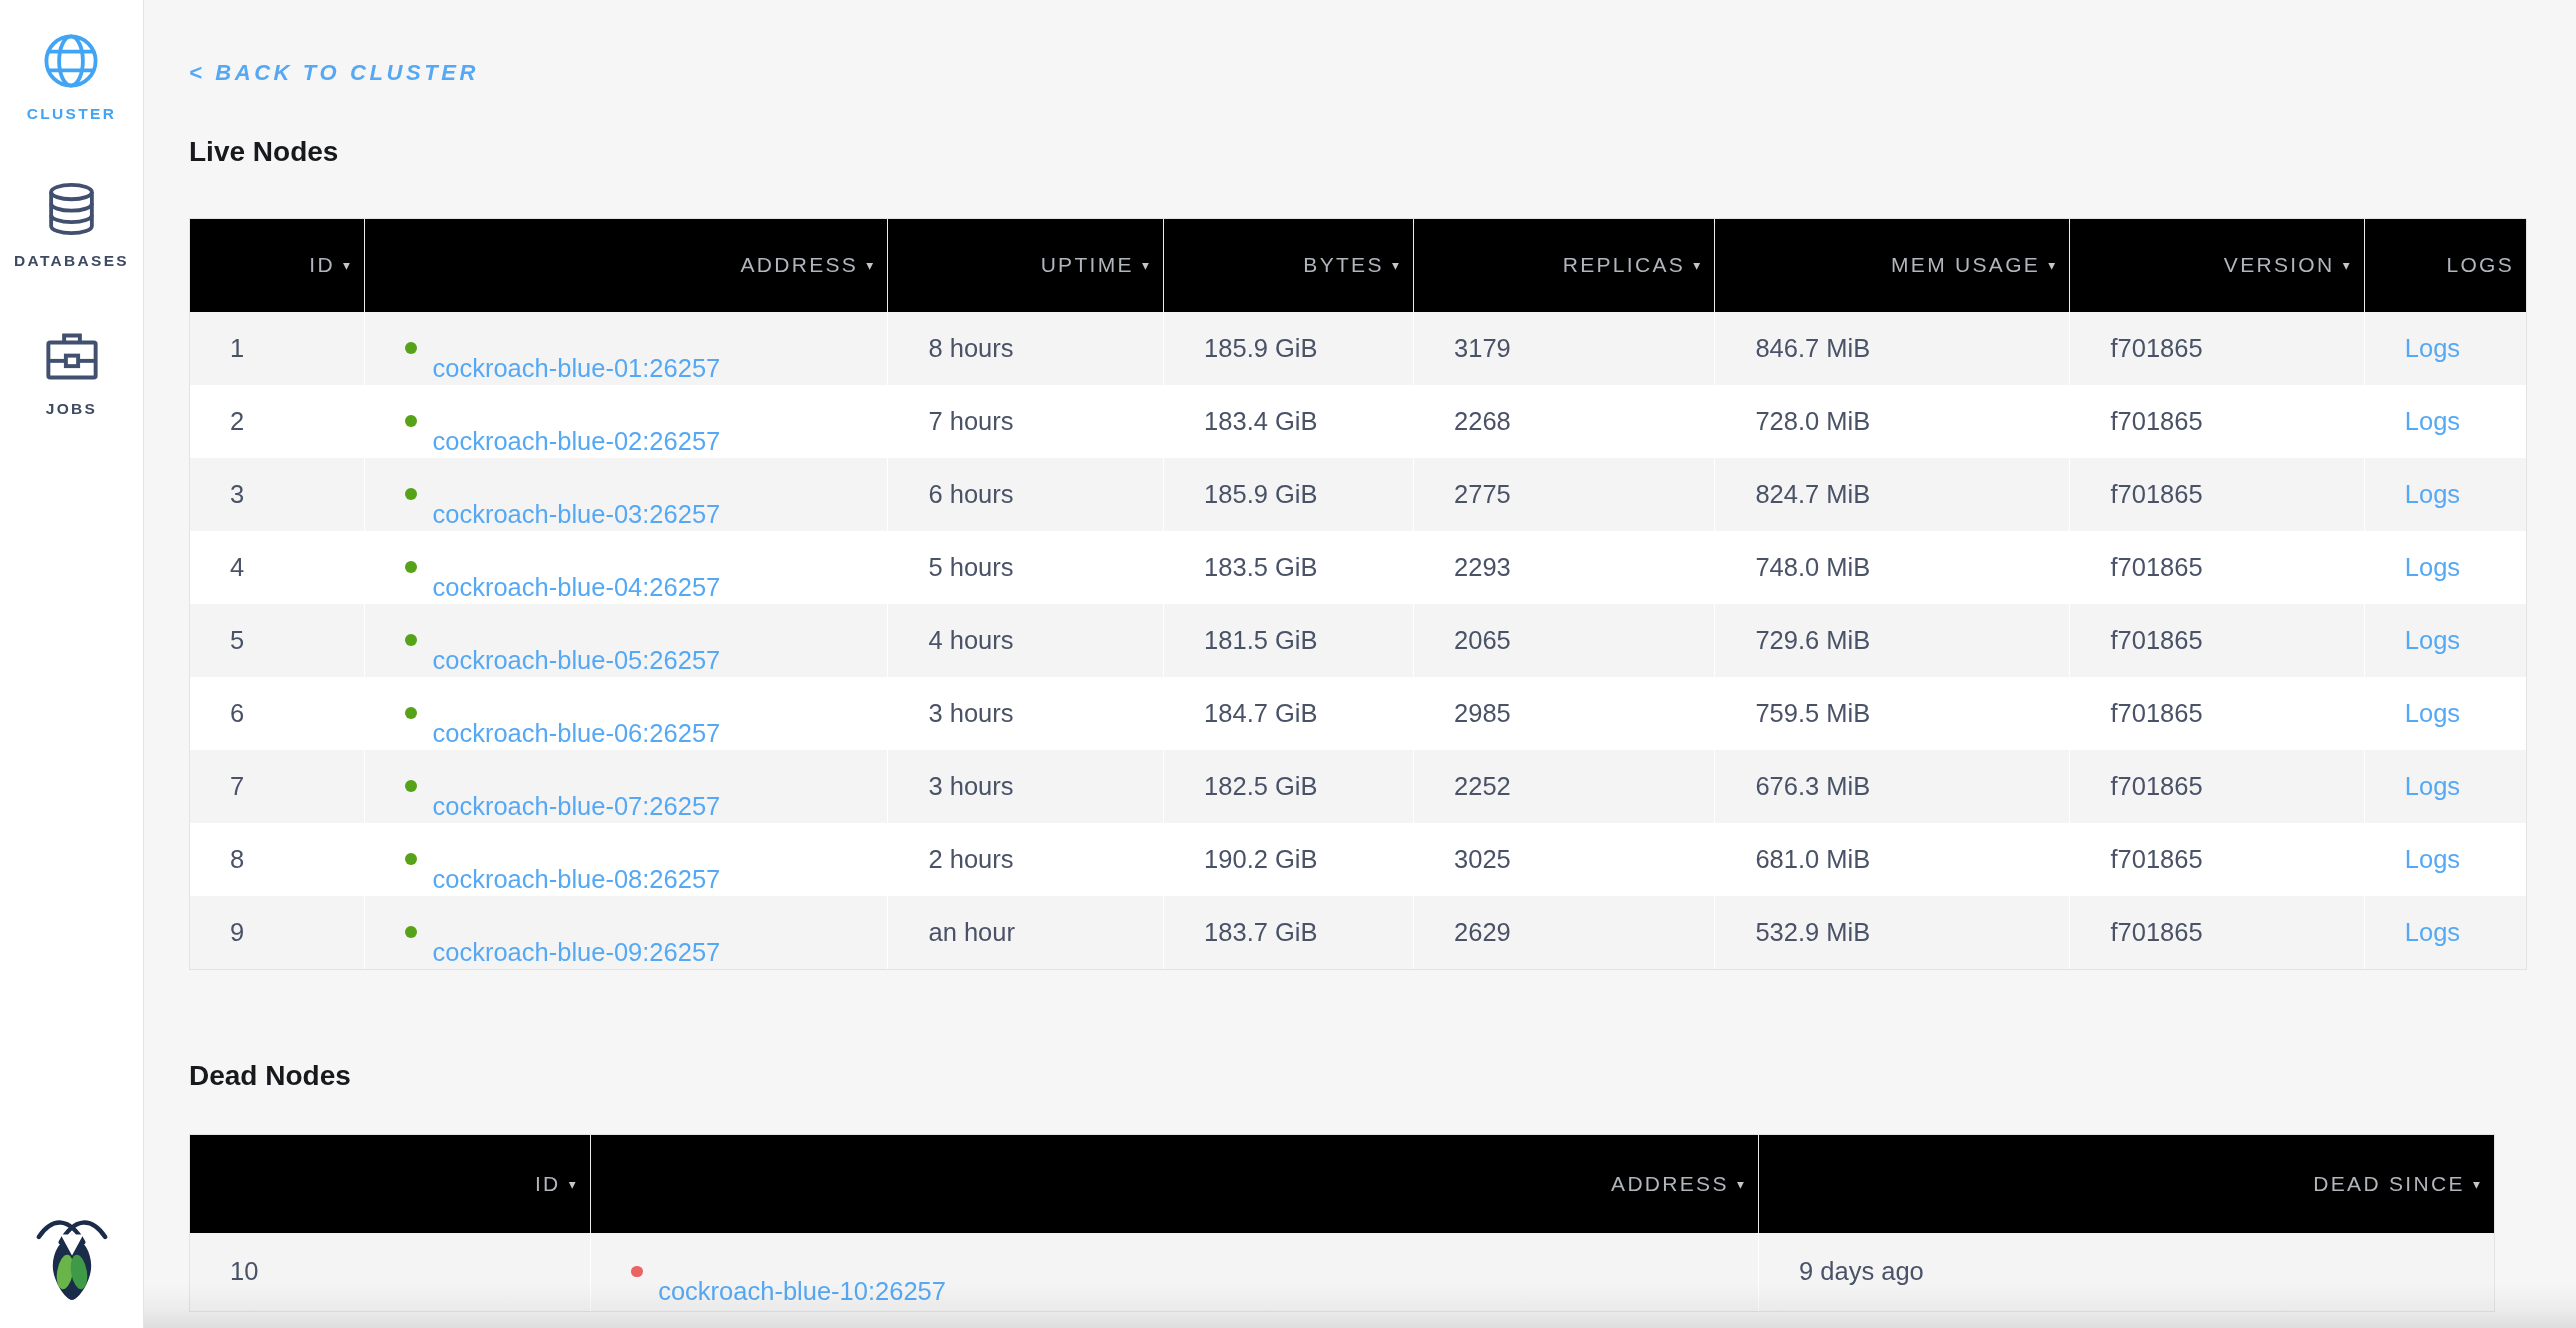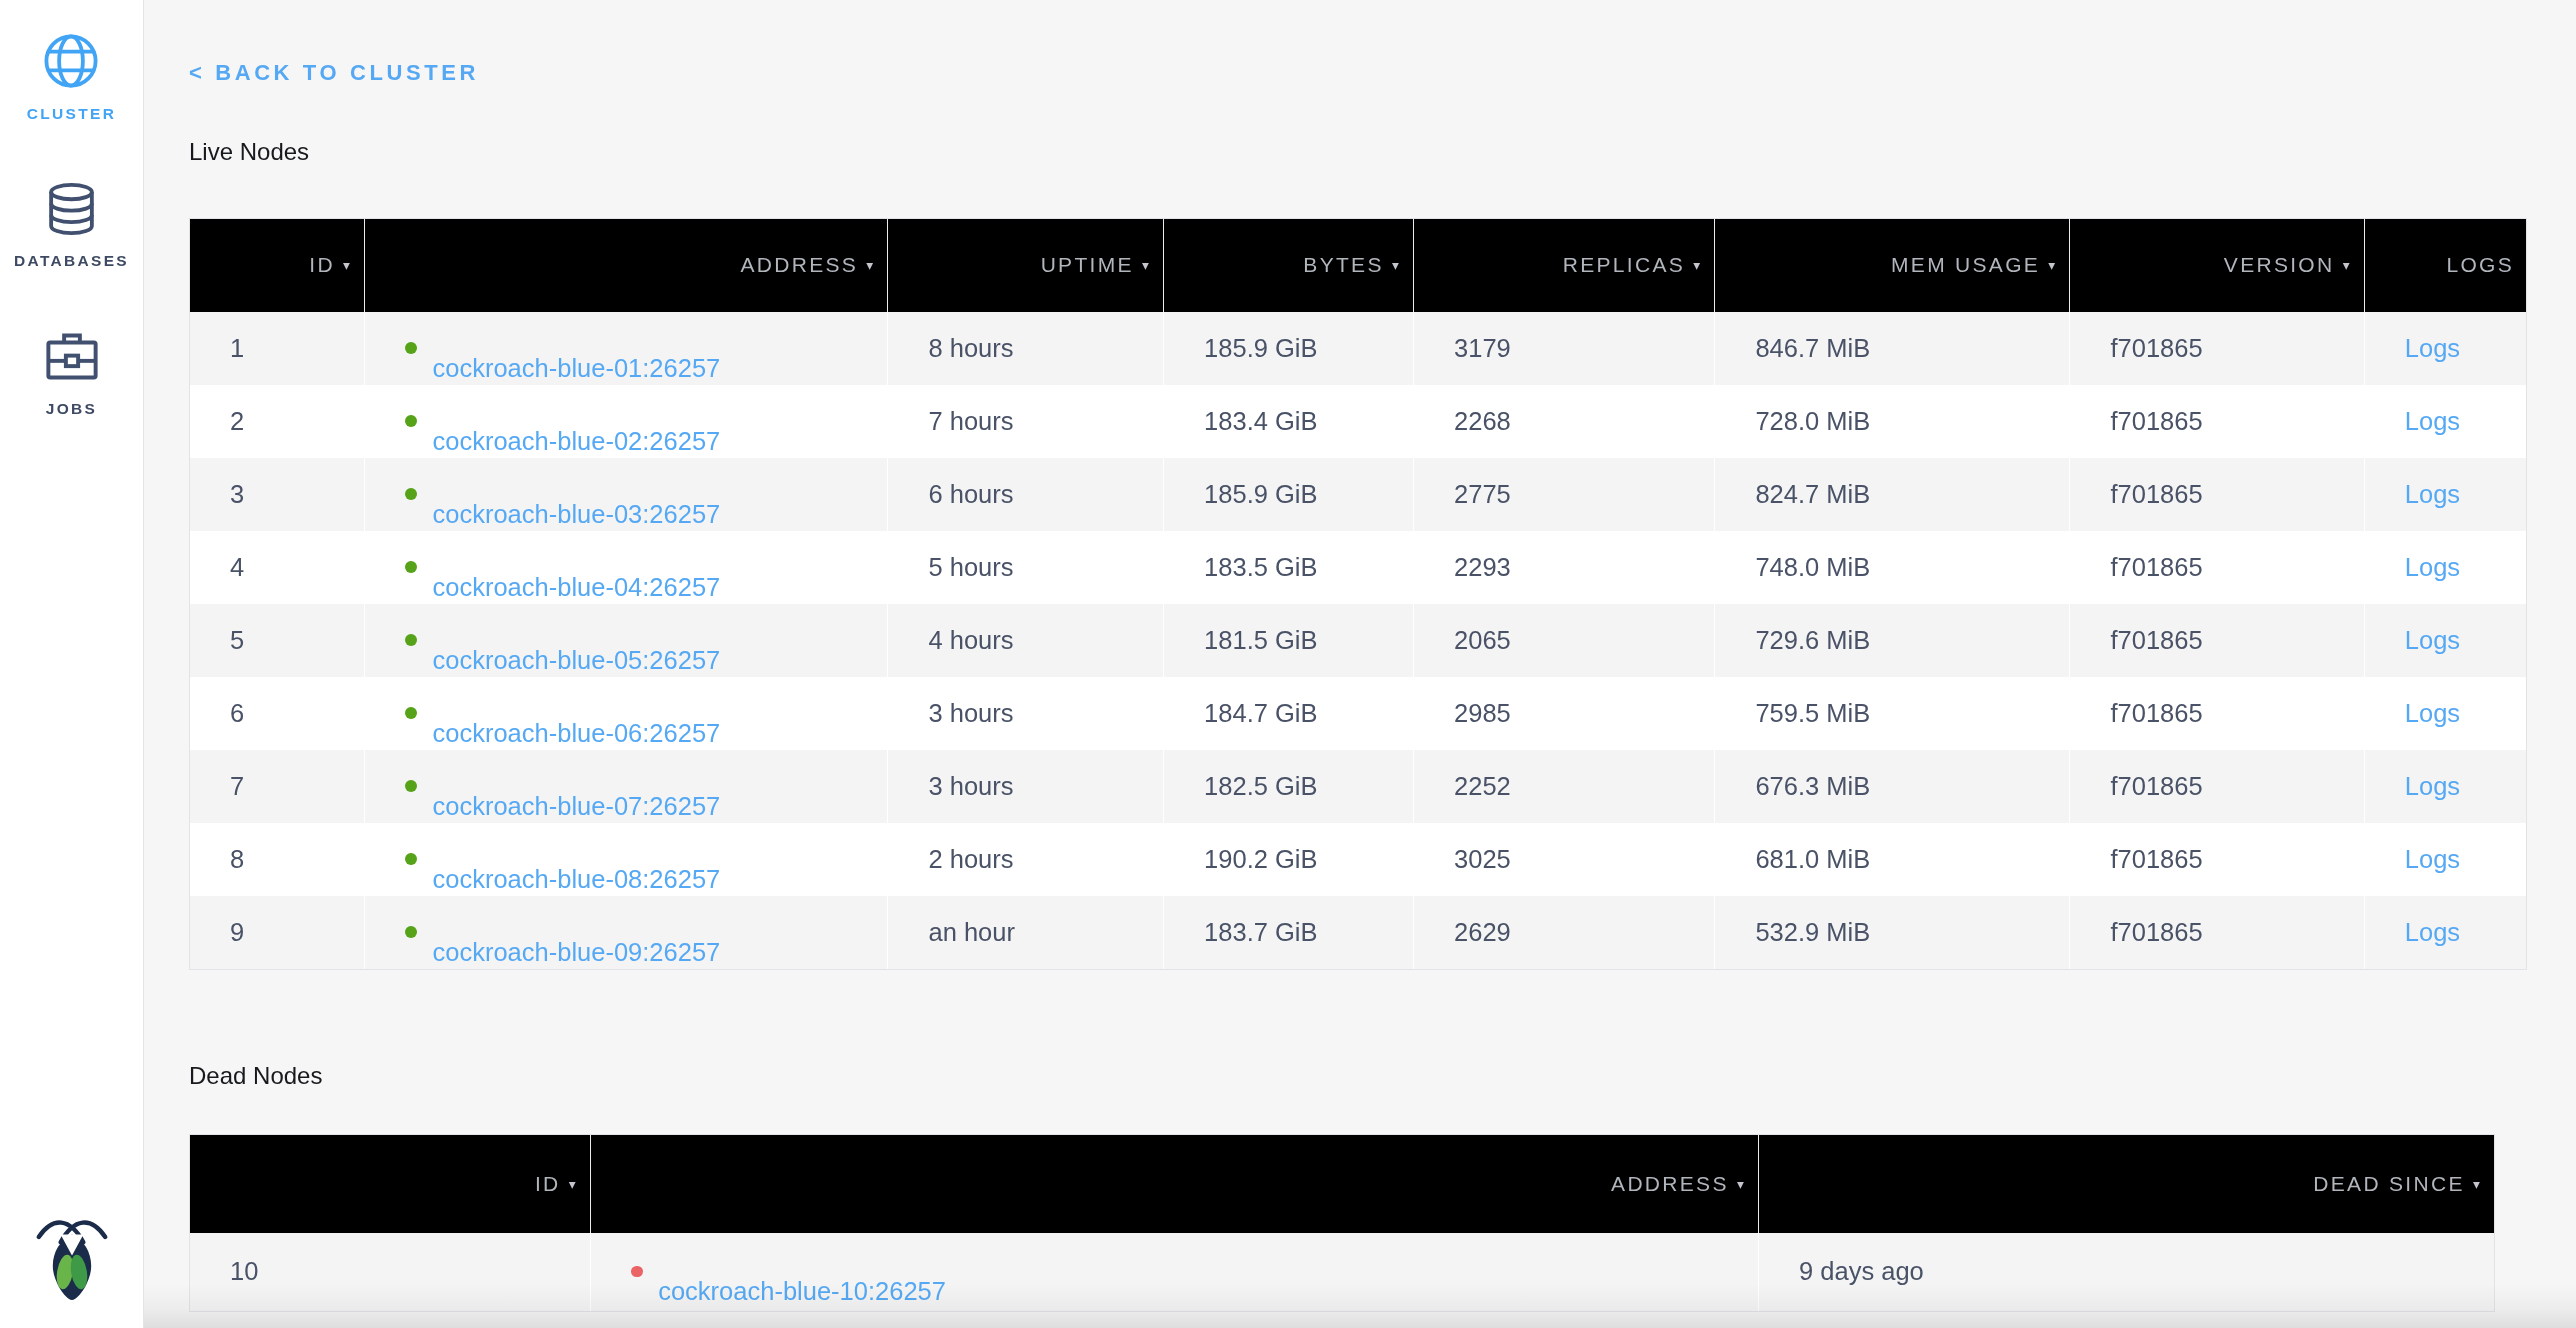--- a/index.html
+++ b/index.html
@@ -47,24 +47,24 @@
   .logo{position:absolute;bottom:29px;left:0;width:144px;display:flex;justify-content:center;}
 
   
   .content{
     position:absolute;left:144px;top:0;right:0;bottom:0;
     padding:60px 49px 0 45px;
   }
   .back-link{
     display:inline-block;
     color:var(--link-blue);font-size:22px;font-weight:bold;letter-spacing:3.6px;
-    text-decoration:none;cursor:pointer;line-height:25.5px;
+    text-decoration:none;cursor:pointer;line-height:25.5px;font-style:italic;
   }
   .section-title{
-    font-size:24px;font-weight:normal;color:var(--title-black);
+    font-size:28px;font-weight:bold;color:var(--title-black);
     line-height:44px;margin:0;
   }
   .title-live{margin-top:44px;}
   .title-dead{margin-top:84px;}
 
   
   table.nodes{
     border-collapse:separate;border-spacing:0;table-layout:fixed;
     border:0.9px solid var(--border-gray);
     background:transparent;

